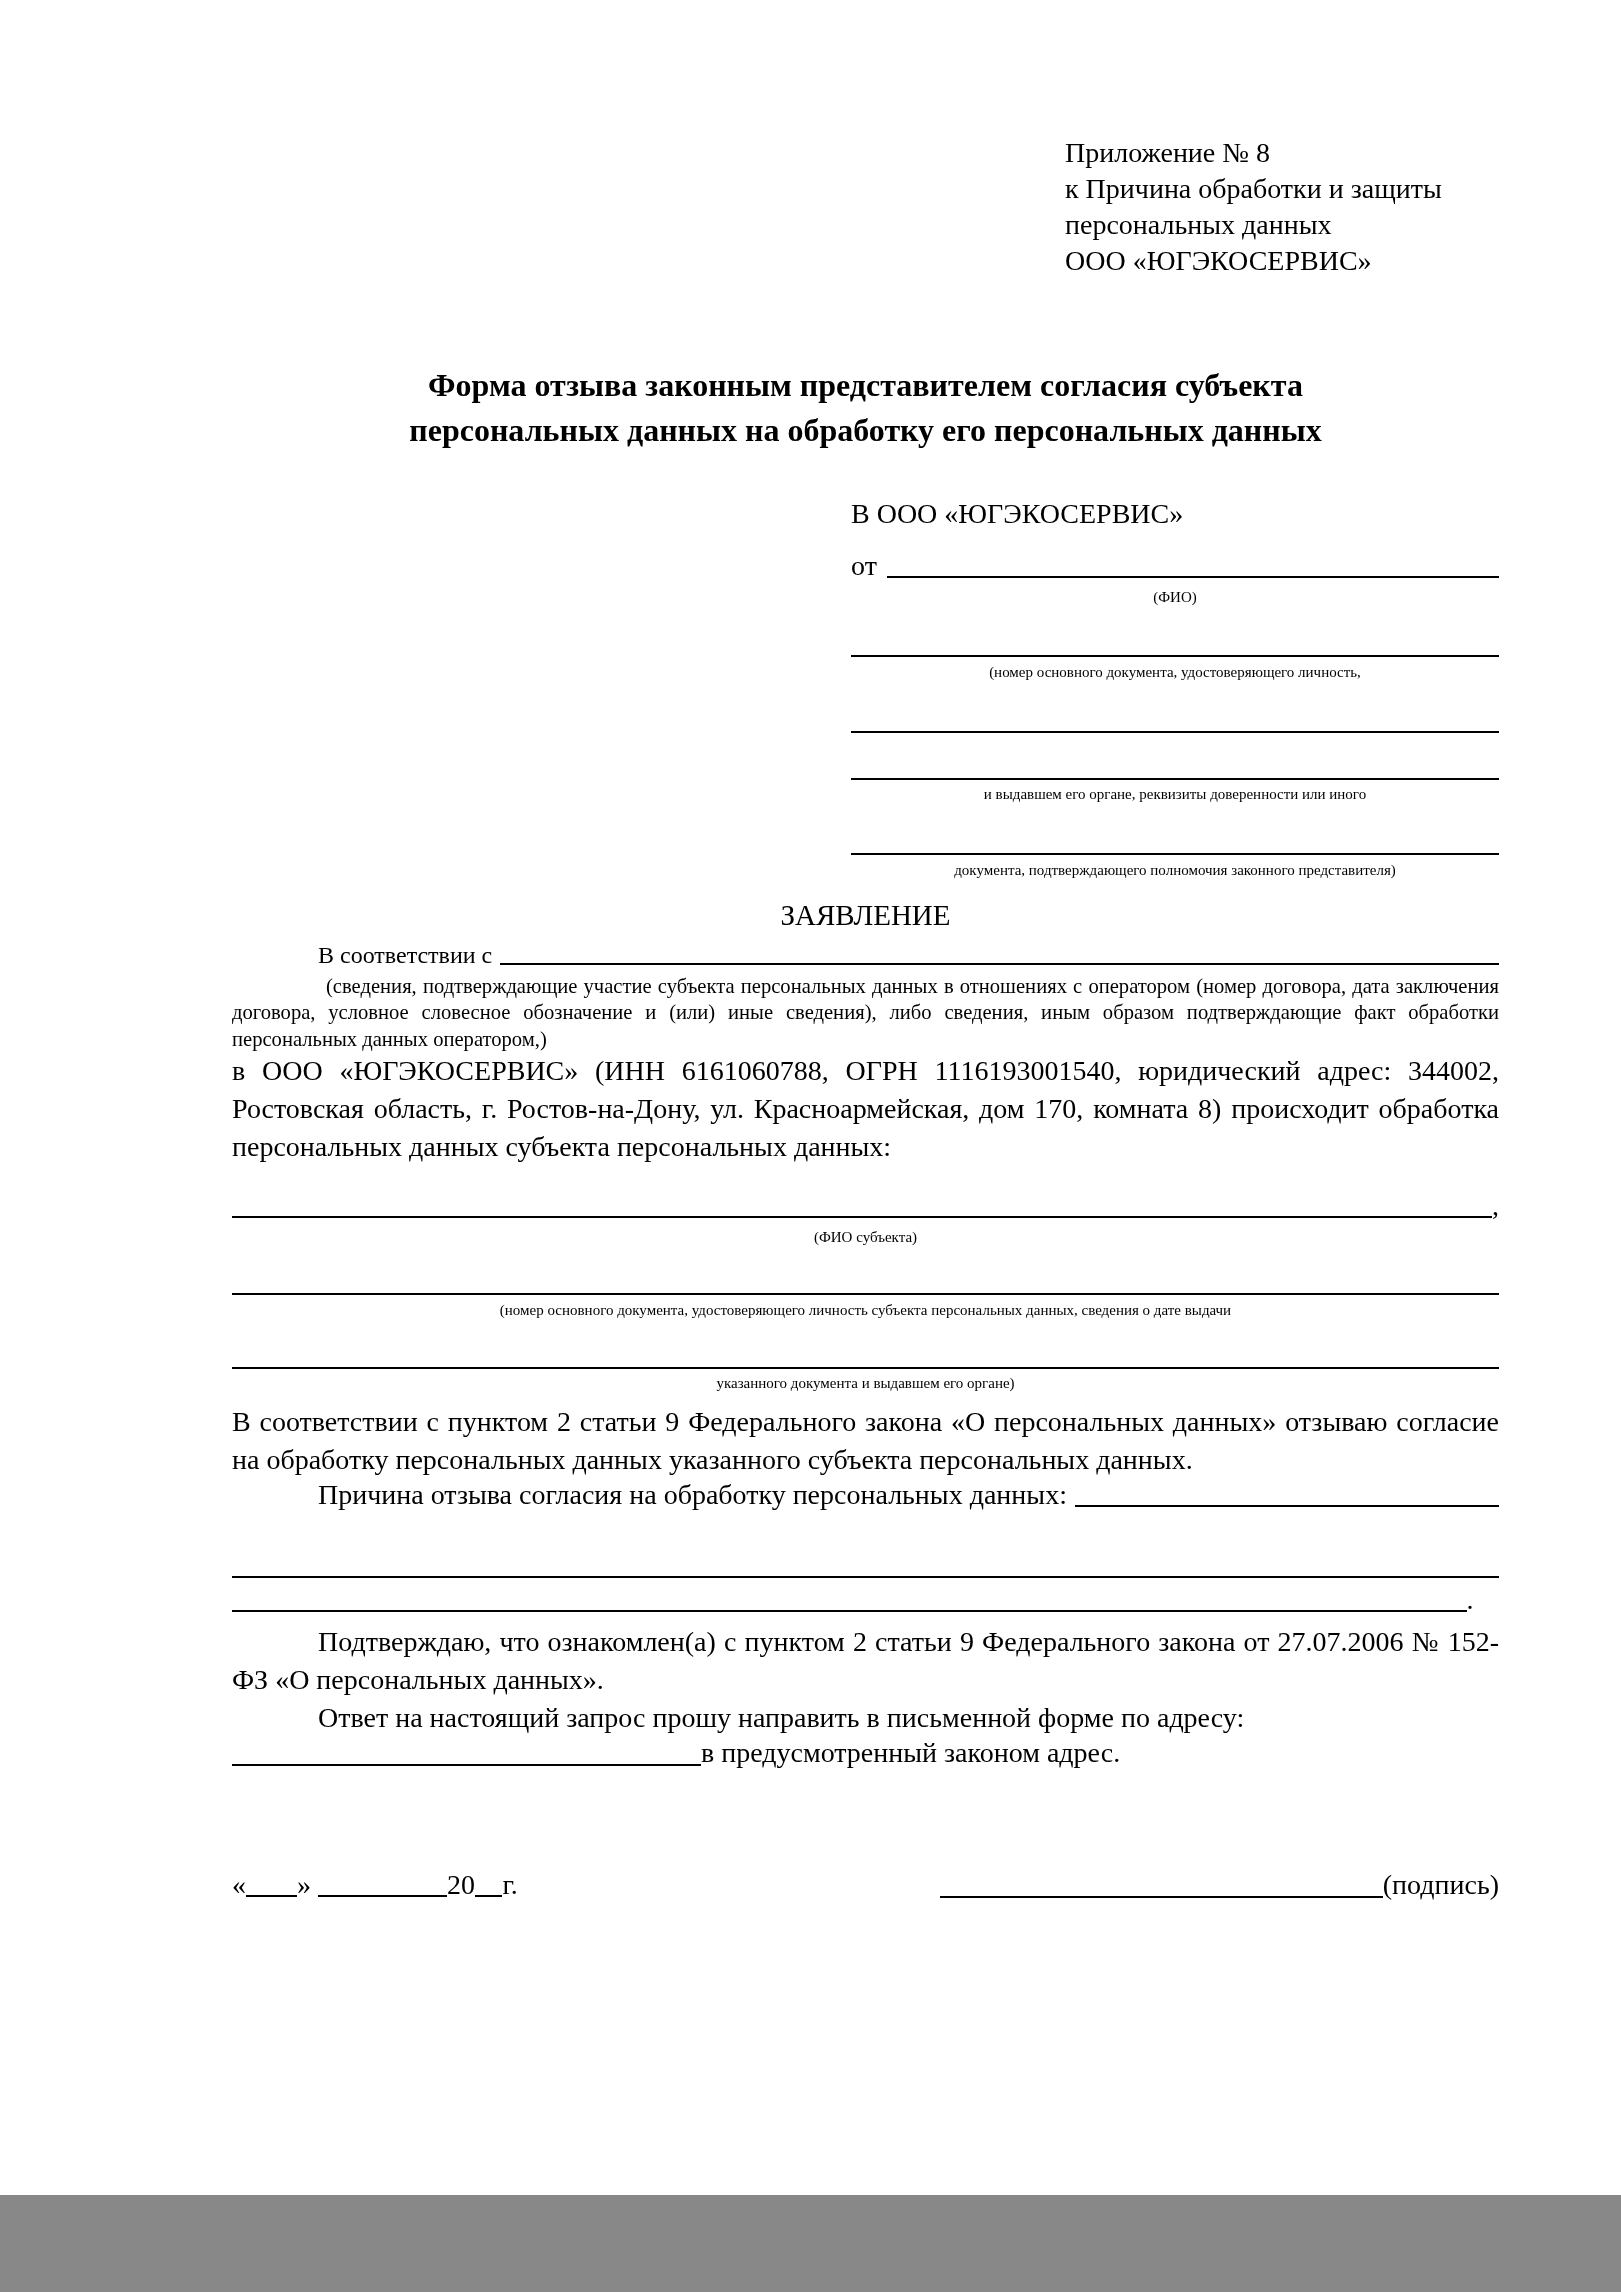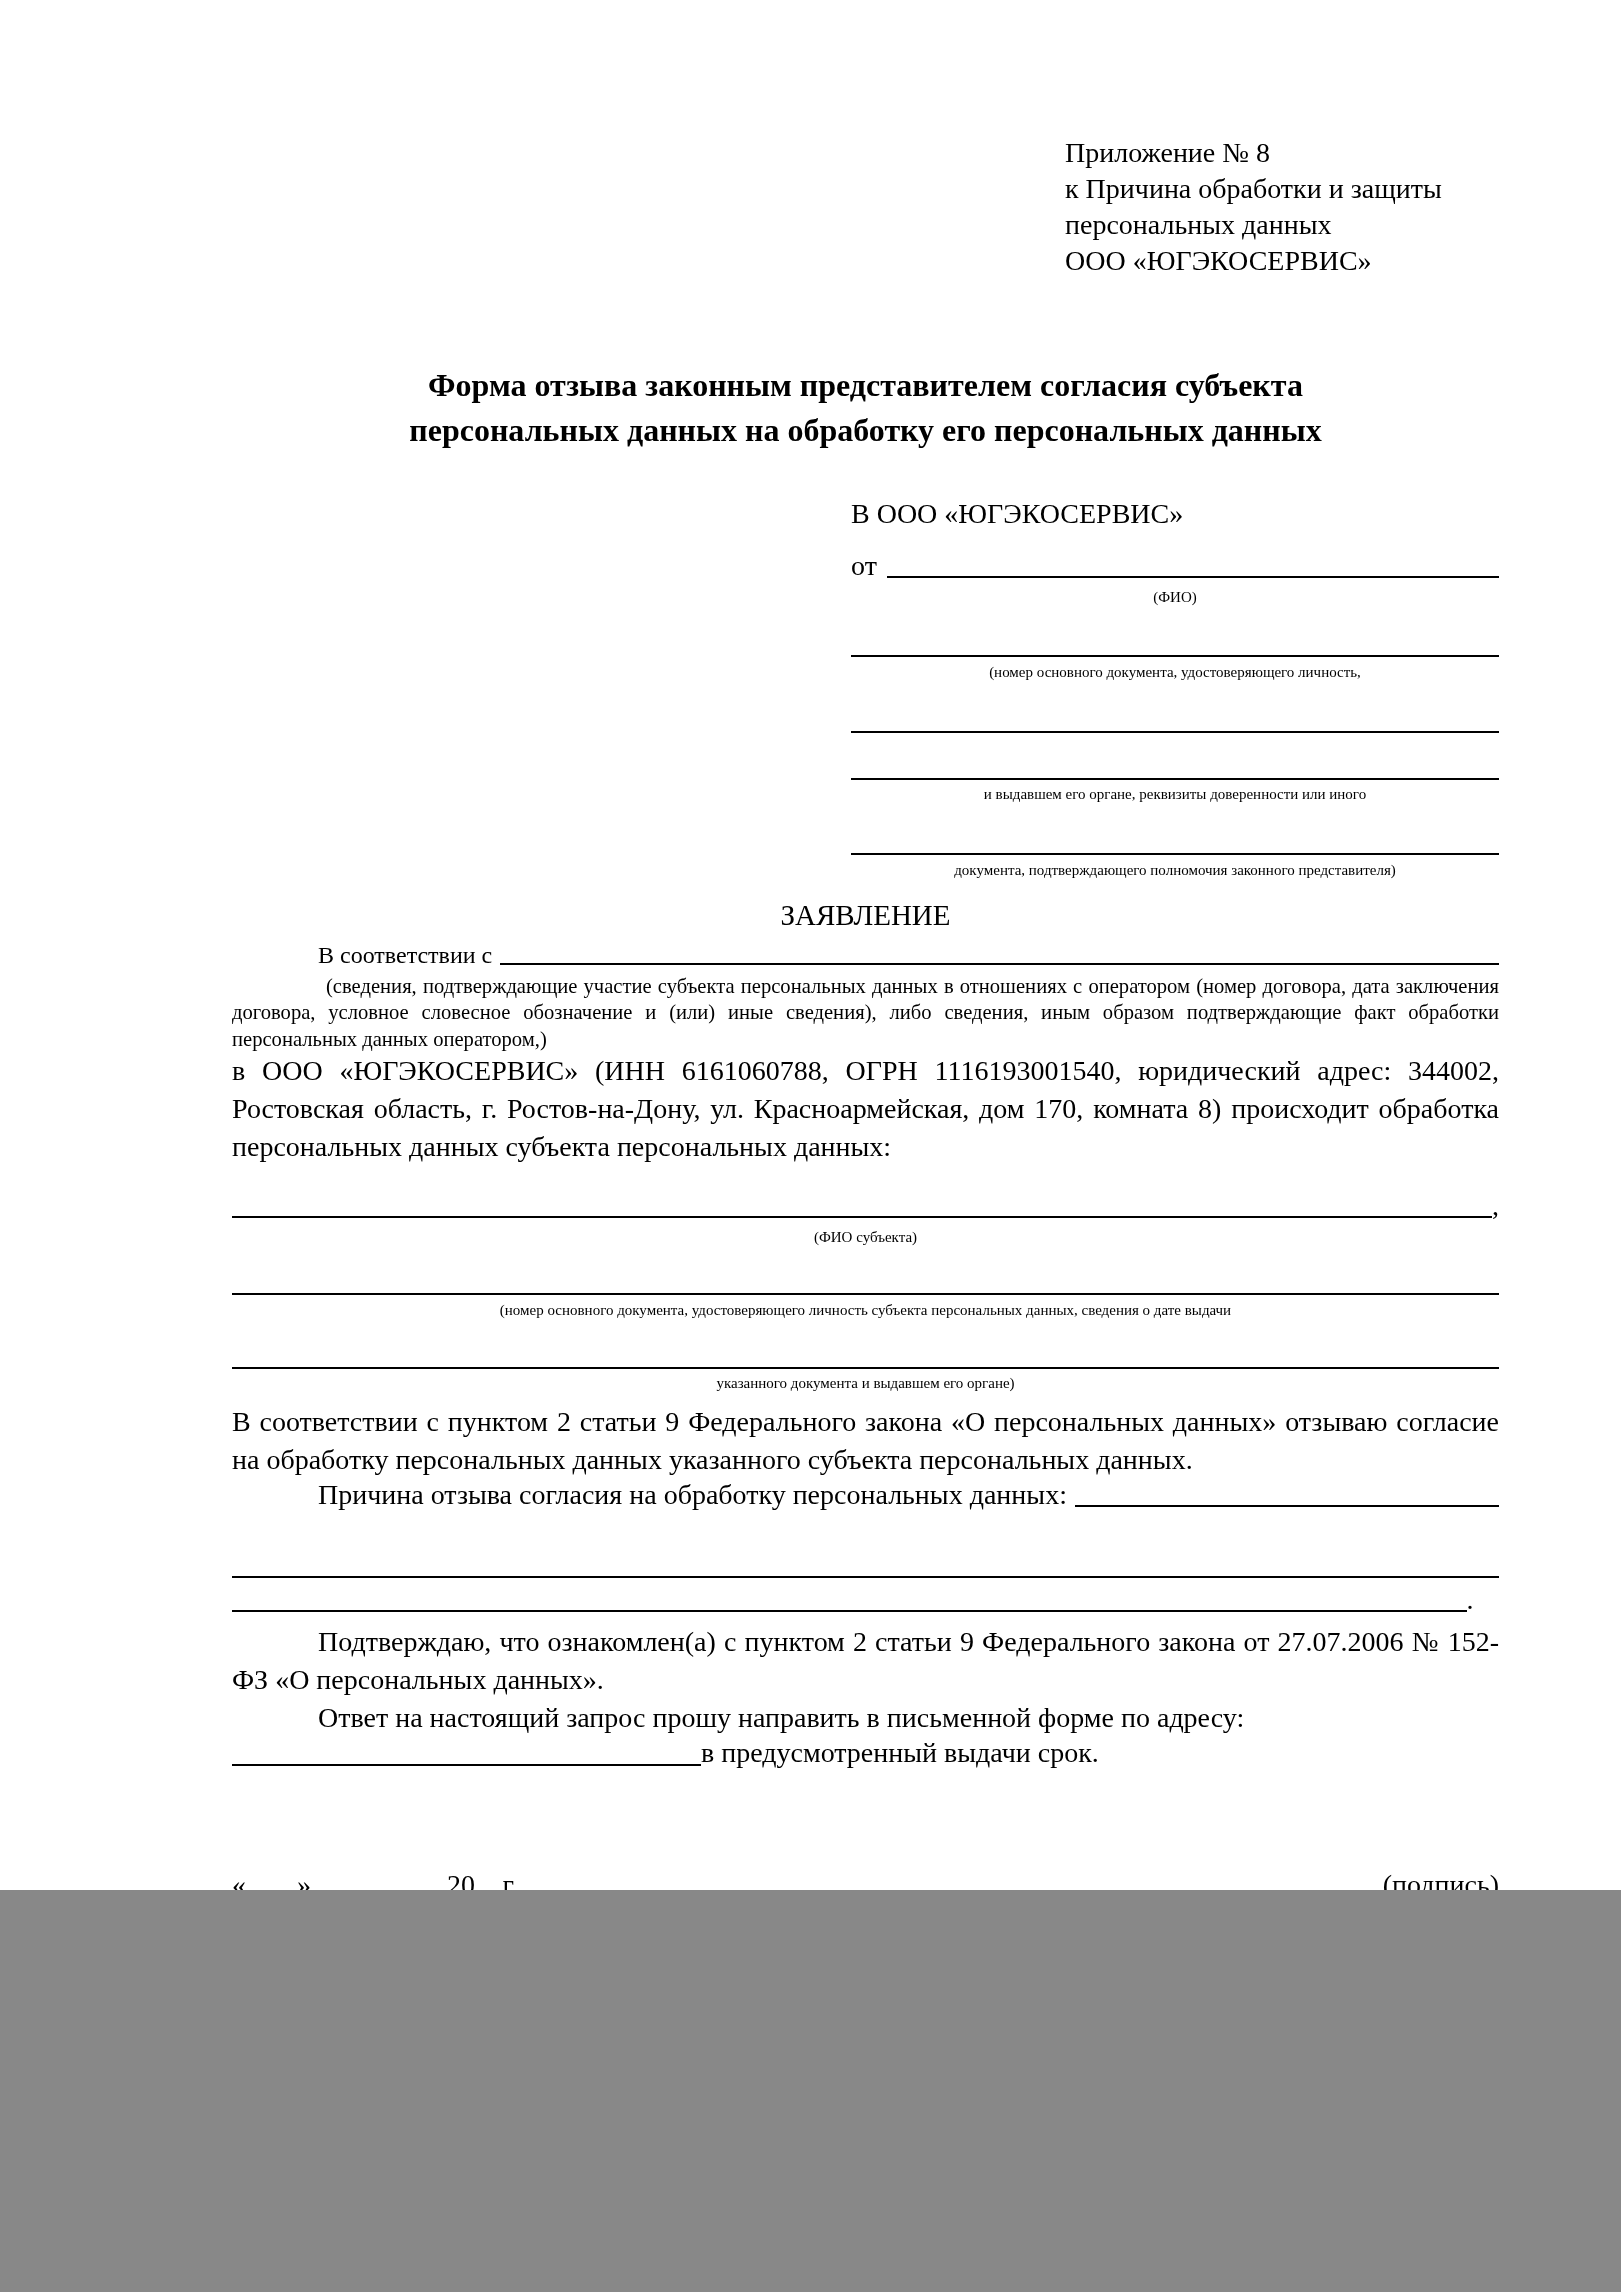--- a/index.html
+++ b/index.html
@@ -1,18 +1,18 @@
 <!DOCTYPE html>
 <html lang="ru"><head>
 <meta charset="utf-8">
 <style>
   html,body{margin:0;padding:0;background:#888;}
   .page{
     position:relative;
-    width:1621px;height:1890px;
+    width:1621px;height:2195px;
     margin:0 auto;
     background:#ffffff;
     font-family:"Liberation Serif","DejaVu Serif",serif;
     color:#000;
     overflow:hidden;
   }
   .content{position:absolute;left:232px;top:0;width:1267px;}
 
   
   .appendix{margin-top:135px;margin-left:833px;font-size:28px;line-height:36px;white-space:nowrap;}
@@ -126,21 +126,21 @@
     <div class="reason-line2">
       <span class="flex-blank"></span>
       <span>.</span>
     </div>
 
     <div class="para indented" style="margin-top:7.8px">Подтверждаю, что ознакомлен(а) с пунктом 2 статьи 9 Федерального закона от 27.07.2006 № 152-ФЗ «О персональных данных».</div>
 
     <div class="para indented">Ответ на настоящий запрос прошу направить в письменной форме по адресу:</div>
     <div class="response-line2">
       <span class="resp-blank"></span>
-      <span>в предусмотренный выдачи срок.</span>
+      <span>в предусмотренный законом адрес.</span>
     </div>
 
     <div class="footer">
       <div class="nowrap">
         <span>«</span><span class="inline-blank b-day"></span><span>»</span>
         <span class="inline-blank b-month"></span><span>20</span><span class="inline-blank b-year"></span><span>г.</span>
       </div>
       <div class="row">
         <span class="sig-blank"></span>
         <span>(подпись)</span>

